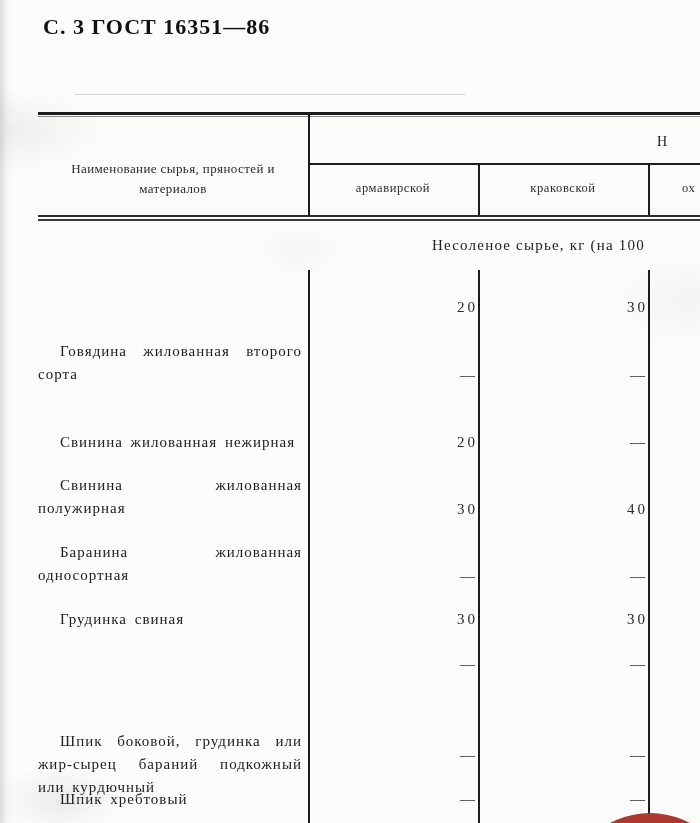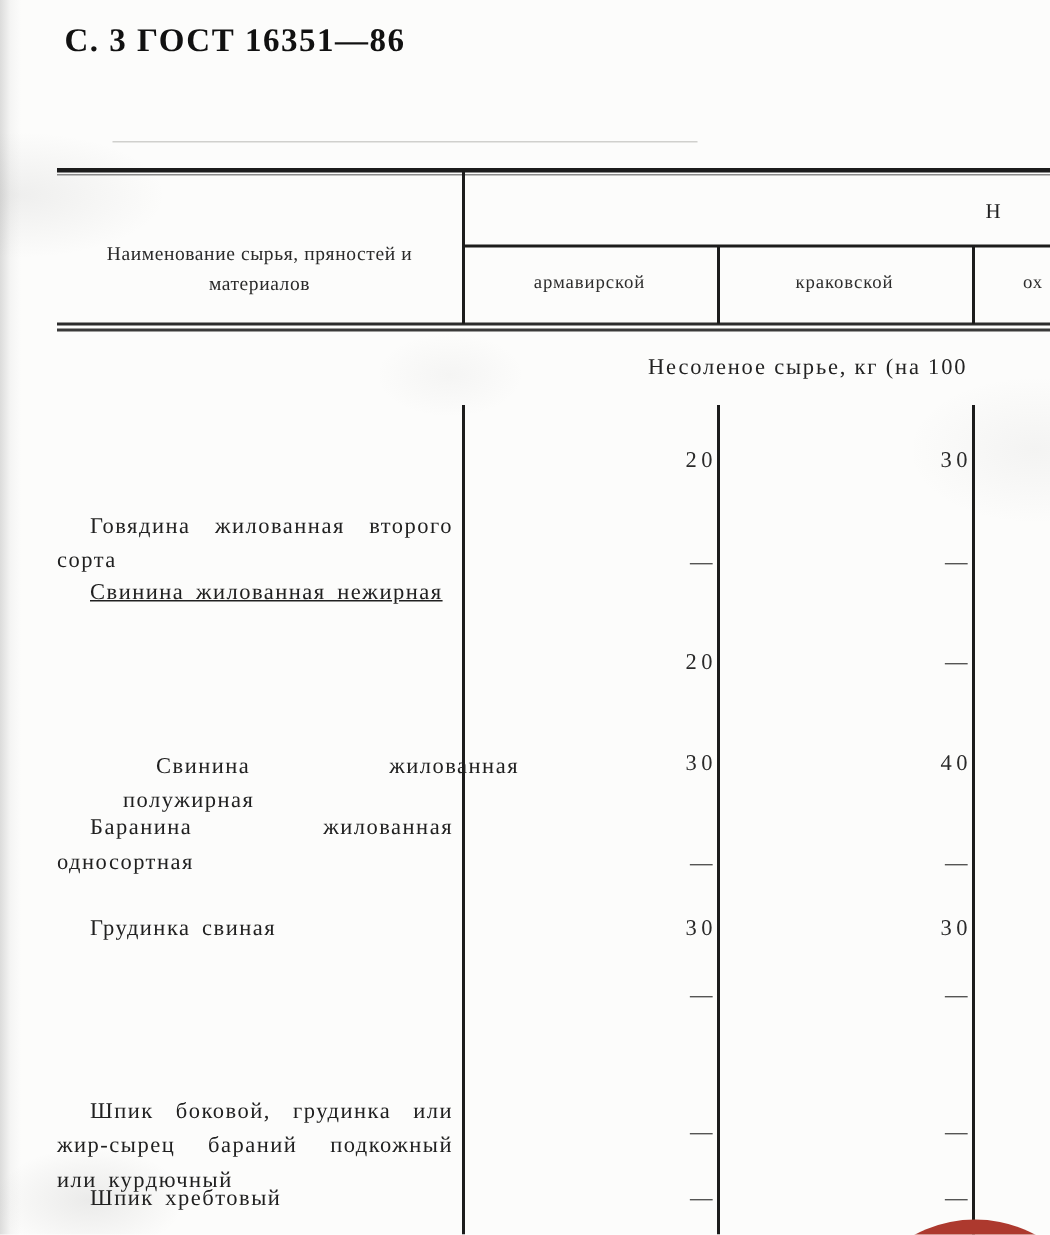--- a/index.html
+++ b/index.html
@@ -68,22 +68,22 @@
     text-indent: 22px;
     text-align: justify; color: #202020;
   }
   .cell-val {
     position: absolute; width: 168px; text-align: right;
     font-size: 15px; letter-spacing: 3px; color: #2a2a2a; line-height: 22px;
   }
   .cv1 { left: 310px; } .cv2 { left: 480px; }
   .r1n { top: 272px; } .r1v { top: 296px; }
   .r2n { top: 340px; } .r2v { top: 364px; }
-  .r3n { top: 384px; text-decoration: underline; } .r3v { top: 431px; }
-  .r4n { top: 500px; margin-left: 44px; } .r4v { top: 498px; }
+  .r3n { top: 431px; } .r3v { top: 431px; }
+  .r4n { top: 474px; } .r4v { top: 498px; }
   .r5n { top: 541px; } .r5v { top: 565px; }
   .r6n { top: 608px; } .r6v { top: 608px; }
   .r7n { top: 653px; } .r7v { top: 653px; }
   .r8n { top: 698px; margin-top: 32px; } .r8v { top: 744px; }
   .r9n { top: 788px; } .r9v { top: 788px; }
   
   .red-circle {
     position: absolute; left: 565px; top: 813px;
     width: 170px; height: 170px; border-radius: 50%;
     background: #ad392e;

